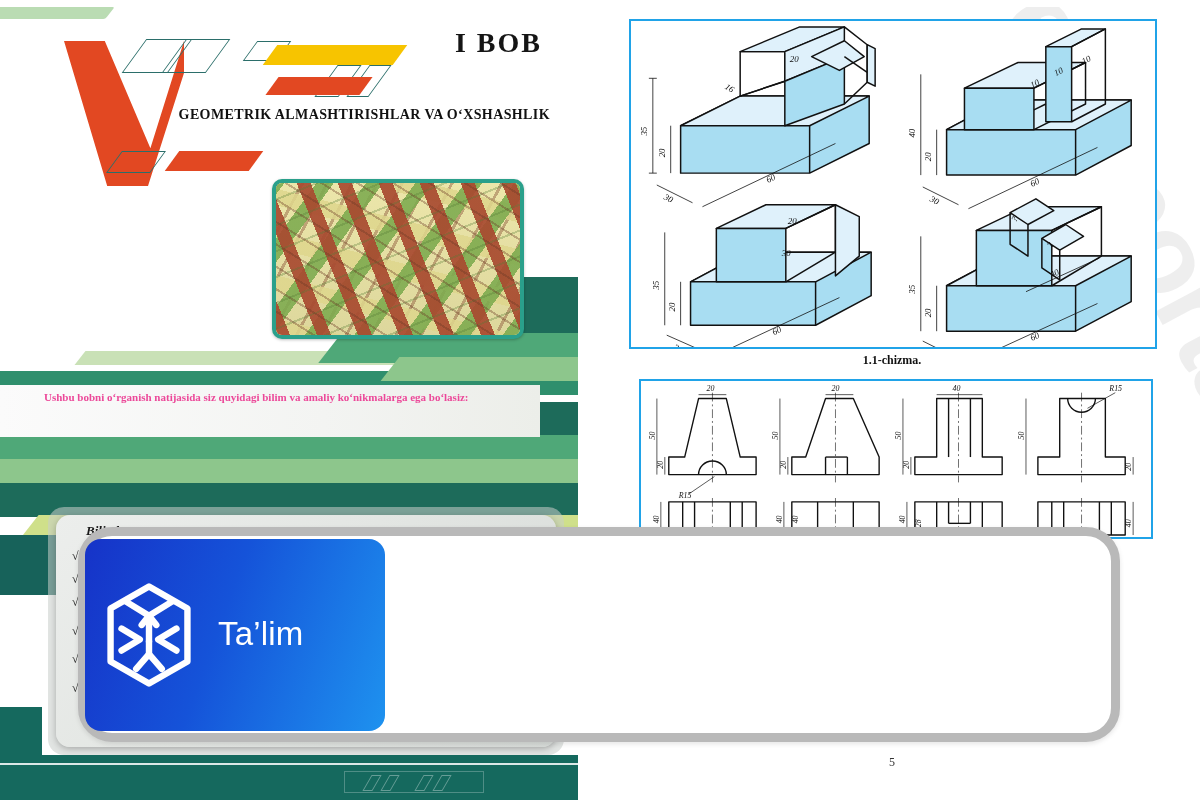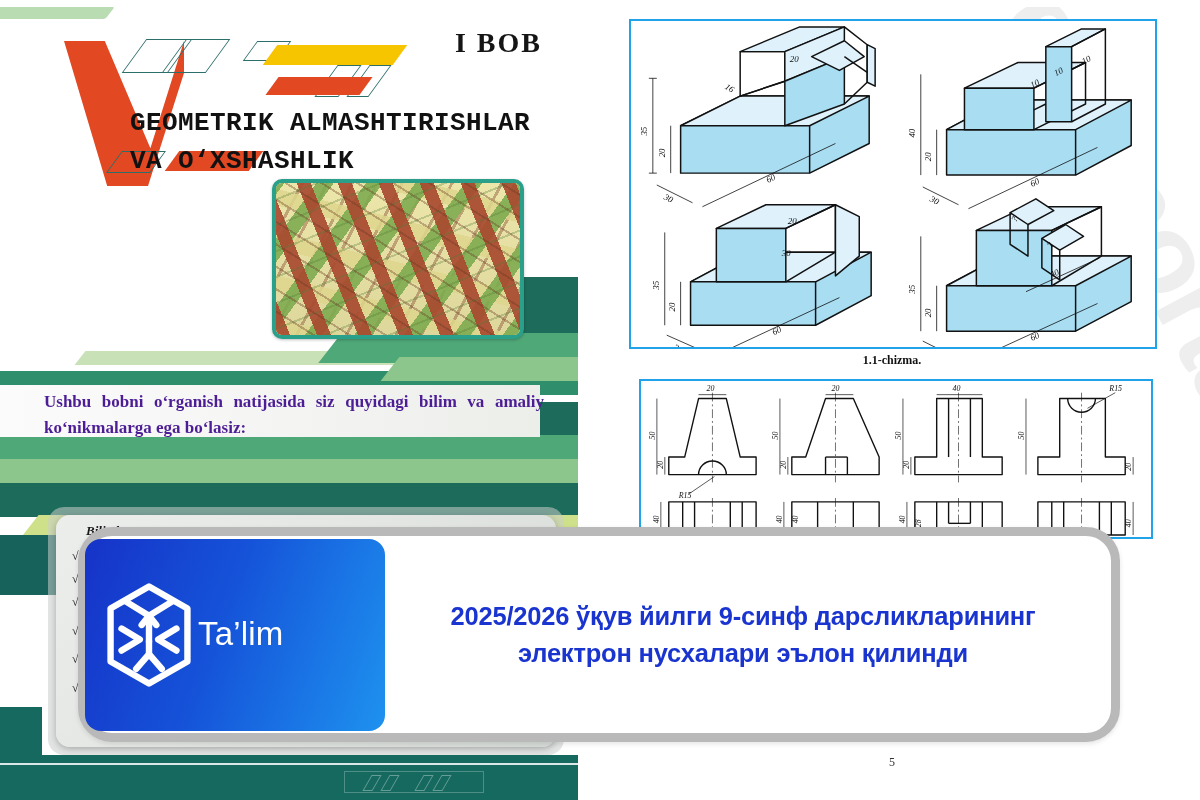--- a/index.html
+++ b/index.html
@@ -84,22 +84,22 @@
   .bar-red1   { left:214px; top:44px; width:94px;  height:18px; background:#e24822; }
   .bar-red2   { left:114px; top:118px; width:84px; height:20px; background:#e24822; }
 
   
   .chapter-label {
     position:absolute; right:42px; top:20px;
     font-family:"Liberation Serif", serif; font-weight:700; font-size:28px;
     letter-spacing:2px; color:#151515;
   }
   .chapter-title {
-    position:absolute; left:130px; top:98px; width:420px; text-align:left;
-    font-family:Liberation Mono, monospace; font-weight:700; font-size:26px;
+    position:absolute; left:130px; top:98px; width:420px; text-align:right;
+    font-family:Liberation Serif, serif; font-weight:700; font-size:14px;
     letter-spacing:.4px; color:#111; line-height:1.45;
   }
 
   
   .escher-frame {
     position:absolute; left:272px; top:172px; width:252px; height:160px;
     border:4px solid #2aa08b; border-radius:10px; overflow:hidden; background:#e8e2a6;
     box-shadow:0 1px 3px rgba(0,0,0,.25);
   }
   .escher-frame .tile {
@@ -118,22 +118,22 @@
       repeating-linear-gradient(-22deg, rgba(84,122,52,.30) 0 2px, rgba(0,0,0,0) 2px 24px);
   }
 
   
   .intro-band {
     position:absolute; left:0; top:378px; width:540px; height:52px;
     background: linear-gradient(90deg,#fbfbfb 0%, #f3f4f2 60%, #eceee9 100%);
   }
   .intro-text {
     position:absolute; left:44px; top:382px; width:500px;
-    font-family:"Liberation Serif", serif; font-weight:700; font-size:17px;
-    color:#4c1d95; line-height:1.55; text-align:justify;
+    font-family:"Liberation Serif", serif; font-weight:700; font-size:11px;
+    color:#ec4899; line-height:1.55; text-align:justify;
   }
 
   
   .check-card {
     position:absolute; left:56px; top:508px; width:500px; height:232px;
     background: linear-gradient(135deg,#eceeec 0%, #e3e6e3 45%, #d6dad7 100%);
     border-radius:14px 14px 14px 14px;
     box-shadow: 0 2px 6px rgba(0,0,0,.25);
   }
   .check-card .card-title {
@@ -191,21 +191,21 @@
   
   .overlay-banner {
     position:absolute; left:78px; top:520px; width:1042px; height:215px;
     background:#ffffff; border:9px solid #b9b9b9; border-radius:34px;
     box-shadow:0 2px 5px rgba(0,0,0,.10);
     display:flex; align-items:center;
   }
   .banner-logo {
     width:300px; height:192px; margin-left:-2px; margin-top:0;
     background:linear-gradient(110deg,#1633c8 0%, #1553d9 45%, #1e92ef 100%);
-    border-radius:16px; display:flex; align-items:center; gap:3px;
+    border-radius:16px; display:flex; align-items:center; gap:23px;
     flex:0 0 300px; padding-left:18px;
   }
   .banner-logo .mark { width:92px; height:108px; flex:0 0 92px; }
   .banner-logo .wordmark {
     color:#ffffff; font-family:"Liberation Sans", sans-serif; font-weight:400;
     font-size:33px; line-height:1.12; letter-spacing:.2px;
   }
   .banner-text {
     flex:1; text-align:center; padding:0 26px 0 16px;
     font-family:"Liberation Sans", sans-serif; font-weight:700;
@@ -539,19 +539,15 @@
           <polyline points="20,52 40,64 20,76"></polyline>
           <polyline points="80,52 60,64 80,76"></polyline>
           <polyline points="36,96 50,80 64,96"></polyline>
           <line x1="50" y1="66" x2="50" y2="80"></line>
         </g>
       </svg>
       <div class="wordmark">
         <div>Ta’lim</div>
       </div>
     </div>
-    <div class="banner-text">
-      <div>2025/2026 ўқув йилги 9-синф дарсликларининг</div>
-      <div>электрон нусхалари эълон қилинди</div>
-    </div>
   </div>
 
 </div>
 
 </body></html>

